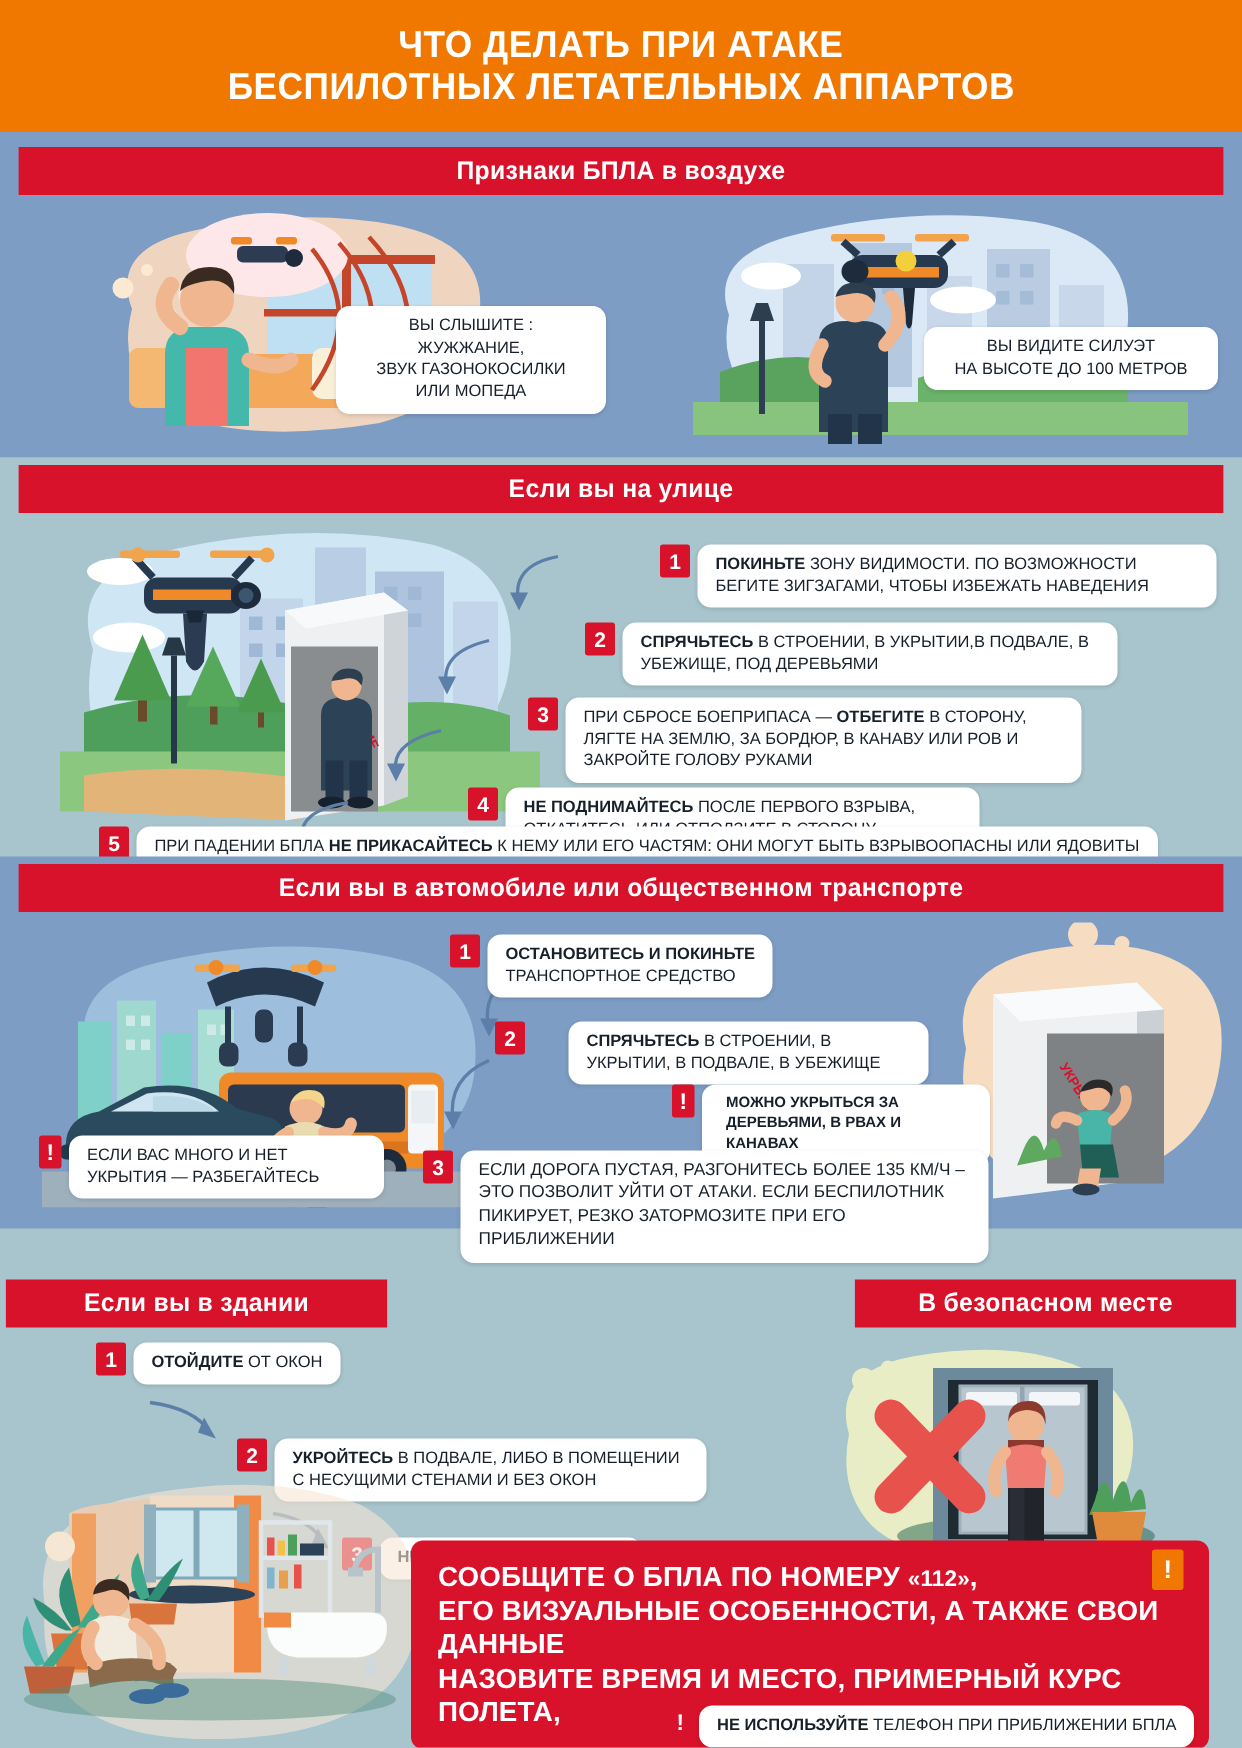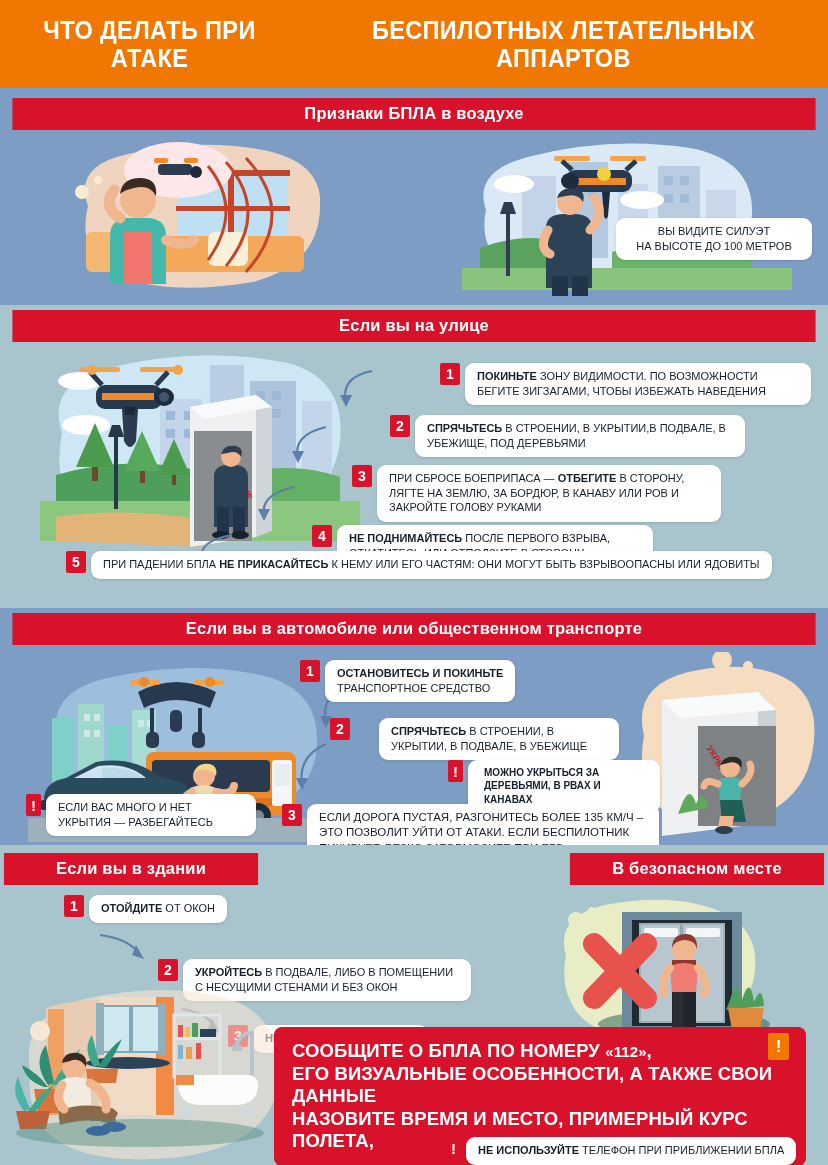--- a/index.html
+++ b/index.html
@@ -7,21 +7,21 @@
   body {
     width: 828px; height: 1165px;
     font-family: "Liberation Sans", sans-serif;
     background: #a8c4cc; overflow: hidden; position: relative;
   }
   .page { width: 828px; height: 1165px; position: relative; }
 
   
   .title-bar {
     background: #f07800; height: 88px;
-    display: flex; 
+    display: flex; flex-direction: column;
     align-items: center; justify-content: center;
     position: relative;
   }
   .title-bar .tl {
     color: #ffffff; font-weight: bold; font-size: 25px;
     letter-spacing: .4px; line-height: 1.12; text-align: center;
     font-stretch: condensed; transform: scaleX(.94);
   }
   .hdr {
     background: #d8122a; color: #fff; font-weight: bold;
@@ -116,20 +116,25 @@
       <path d="M52 148 L52 100 Q52 84 68 82 L92 82 Q108 84 108 100 L108 148Z" fill="#45b8ac"></path>
       <path d="M66 148 L66 96 L94 96 L94 148Z" fill="#f2766e"></path>
       <circle cx="80" cy="64" r="18" fill="#f0b68f"></circle>
       <path d="M62 58 Q64 42 82 42 Q100 42 98 60 Q92 48 76 52 Q66 54 62 58Z" fill="#3a2a22"></path>
       <path d="M62 82 Q44 70 56 54" stroke="#f0b68f" stroke-width="11" fill="none" stroke-linecap="round"></path>
       <path d="M108 104 Q128 112 136 104" stroke="#f0b68f" stroke-width="10" fill="none" stroke-linecap="round"></path>
       <circle cx="24" cy="56" r="7" fill="#fce9d2"></circle>
       <circle cx="40" cy="44" r="4" fill="#fce9d2"></circle>
     </svg>
 
+    <div class="callout center" style="position:absolute;left:224px;top:116px;width:180px;">
+      <div>ВЫ СЛЫШИТЕ : ЖУЖЖАНИЕ,</div>
+      <div>ЗВУК ГАЗОНОКОСИЛКИ</div>
+      <div>ИЛИ МОПЕДА</div>
+    </div>
 
     <svg width="330" height="160" viewBox="0 0 330 160" style="position:absolute;left:462px;top:48px;">
       <path d="M24 74 Q10 34 70 20 Q150 0 228 12 Q292 24 290 78 Q288 132 212 148 Q118 162 62 142 Q14 120 24 74Z" fill="#dbe8f6"></path>
       <rect x="60" y="40" width="34" height="82" fill="#c3d4e8"></rect>
       <rect x="106" y="26" width="40" height="96" fill="#b4c8e0"></rect>
       <rect x="156" y="48" width="30" height="74" fill="#c8d8ea"></rect>
       <rect x="196" y="30" width="42" height="92" fill="#b9cce2"></rect>
       <rect x="244" y="54" width="30" height="68" fill="#c8d8ea"></rect>
       <g fill="#a4bcd8">
         <rect x="112" y="36" width="8" height="8"></rect>
@@ -295,21 +300,21 @@
     </div>
 
     <div class="step" style="left:66px;top:246px;">
       <div class="num">5</div>
       <div class="callout" style="white-space:nowrap;">
         <span>ПРИ ПАДЕНИИ БПЛА </span><b>НЕ ПРИКАСАЙТЕСЬ</b><span> К НЕМУ ИЛИ ЕГО ЧАСТЯМ: ОНИ МОГУТ БЫТЬ ВЗРЫВООПАСНЫ ИЛИ ЯДОВИТЫ</span>
       </div>
     </div>
   </div>
 
-  <div class="sec3" style="position:absolute;top:608px;left:0;width:828px;height:248px;">
+  <div class="sec3" style="position:absolute;top:571px;left:0;width:828px;height:248px;">
     <div class="hdr" style="position:absolute;top:5px;left:0;width:828px;">Если вы в автомобиле или общественном транспорте</div>
 
     <svg width="306" height="190" viewBox="0 0 306 190" style="position:absolute;left:28px;top:44px;">
       <path d="M30 92 Q16 40 80 26 Q170 6 244 26 Q296 44 288 102 Q280 158 190 174 Q92 188 48 158 Q16 136 30 92Z" fill="#a8cbe6" opacity=".75"></path>
       <rect x="24" y="66" width="22" height="86" fill="#7fd0c8"></rect>
       <rect x="50" y="52" width="26" height="100" fill="#9fd8cf"></rect>
       <rect x="80" y="74" width="20" height="78" fill="#7fd0c8"></rect>
       <rect x="104" y="58" width="24" height="94" fill="#a8ddd4"></rect>
       <g fill="#cdeae6">
         <rect x="56" y="62" width="6" height="7"></rect>

